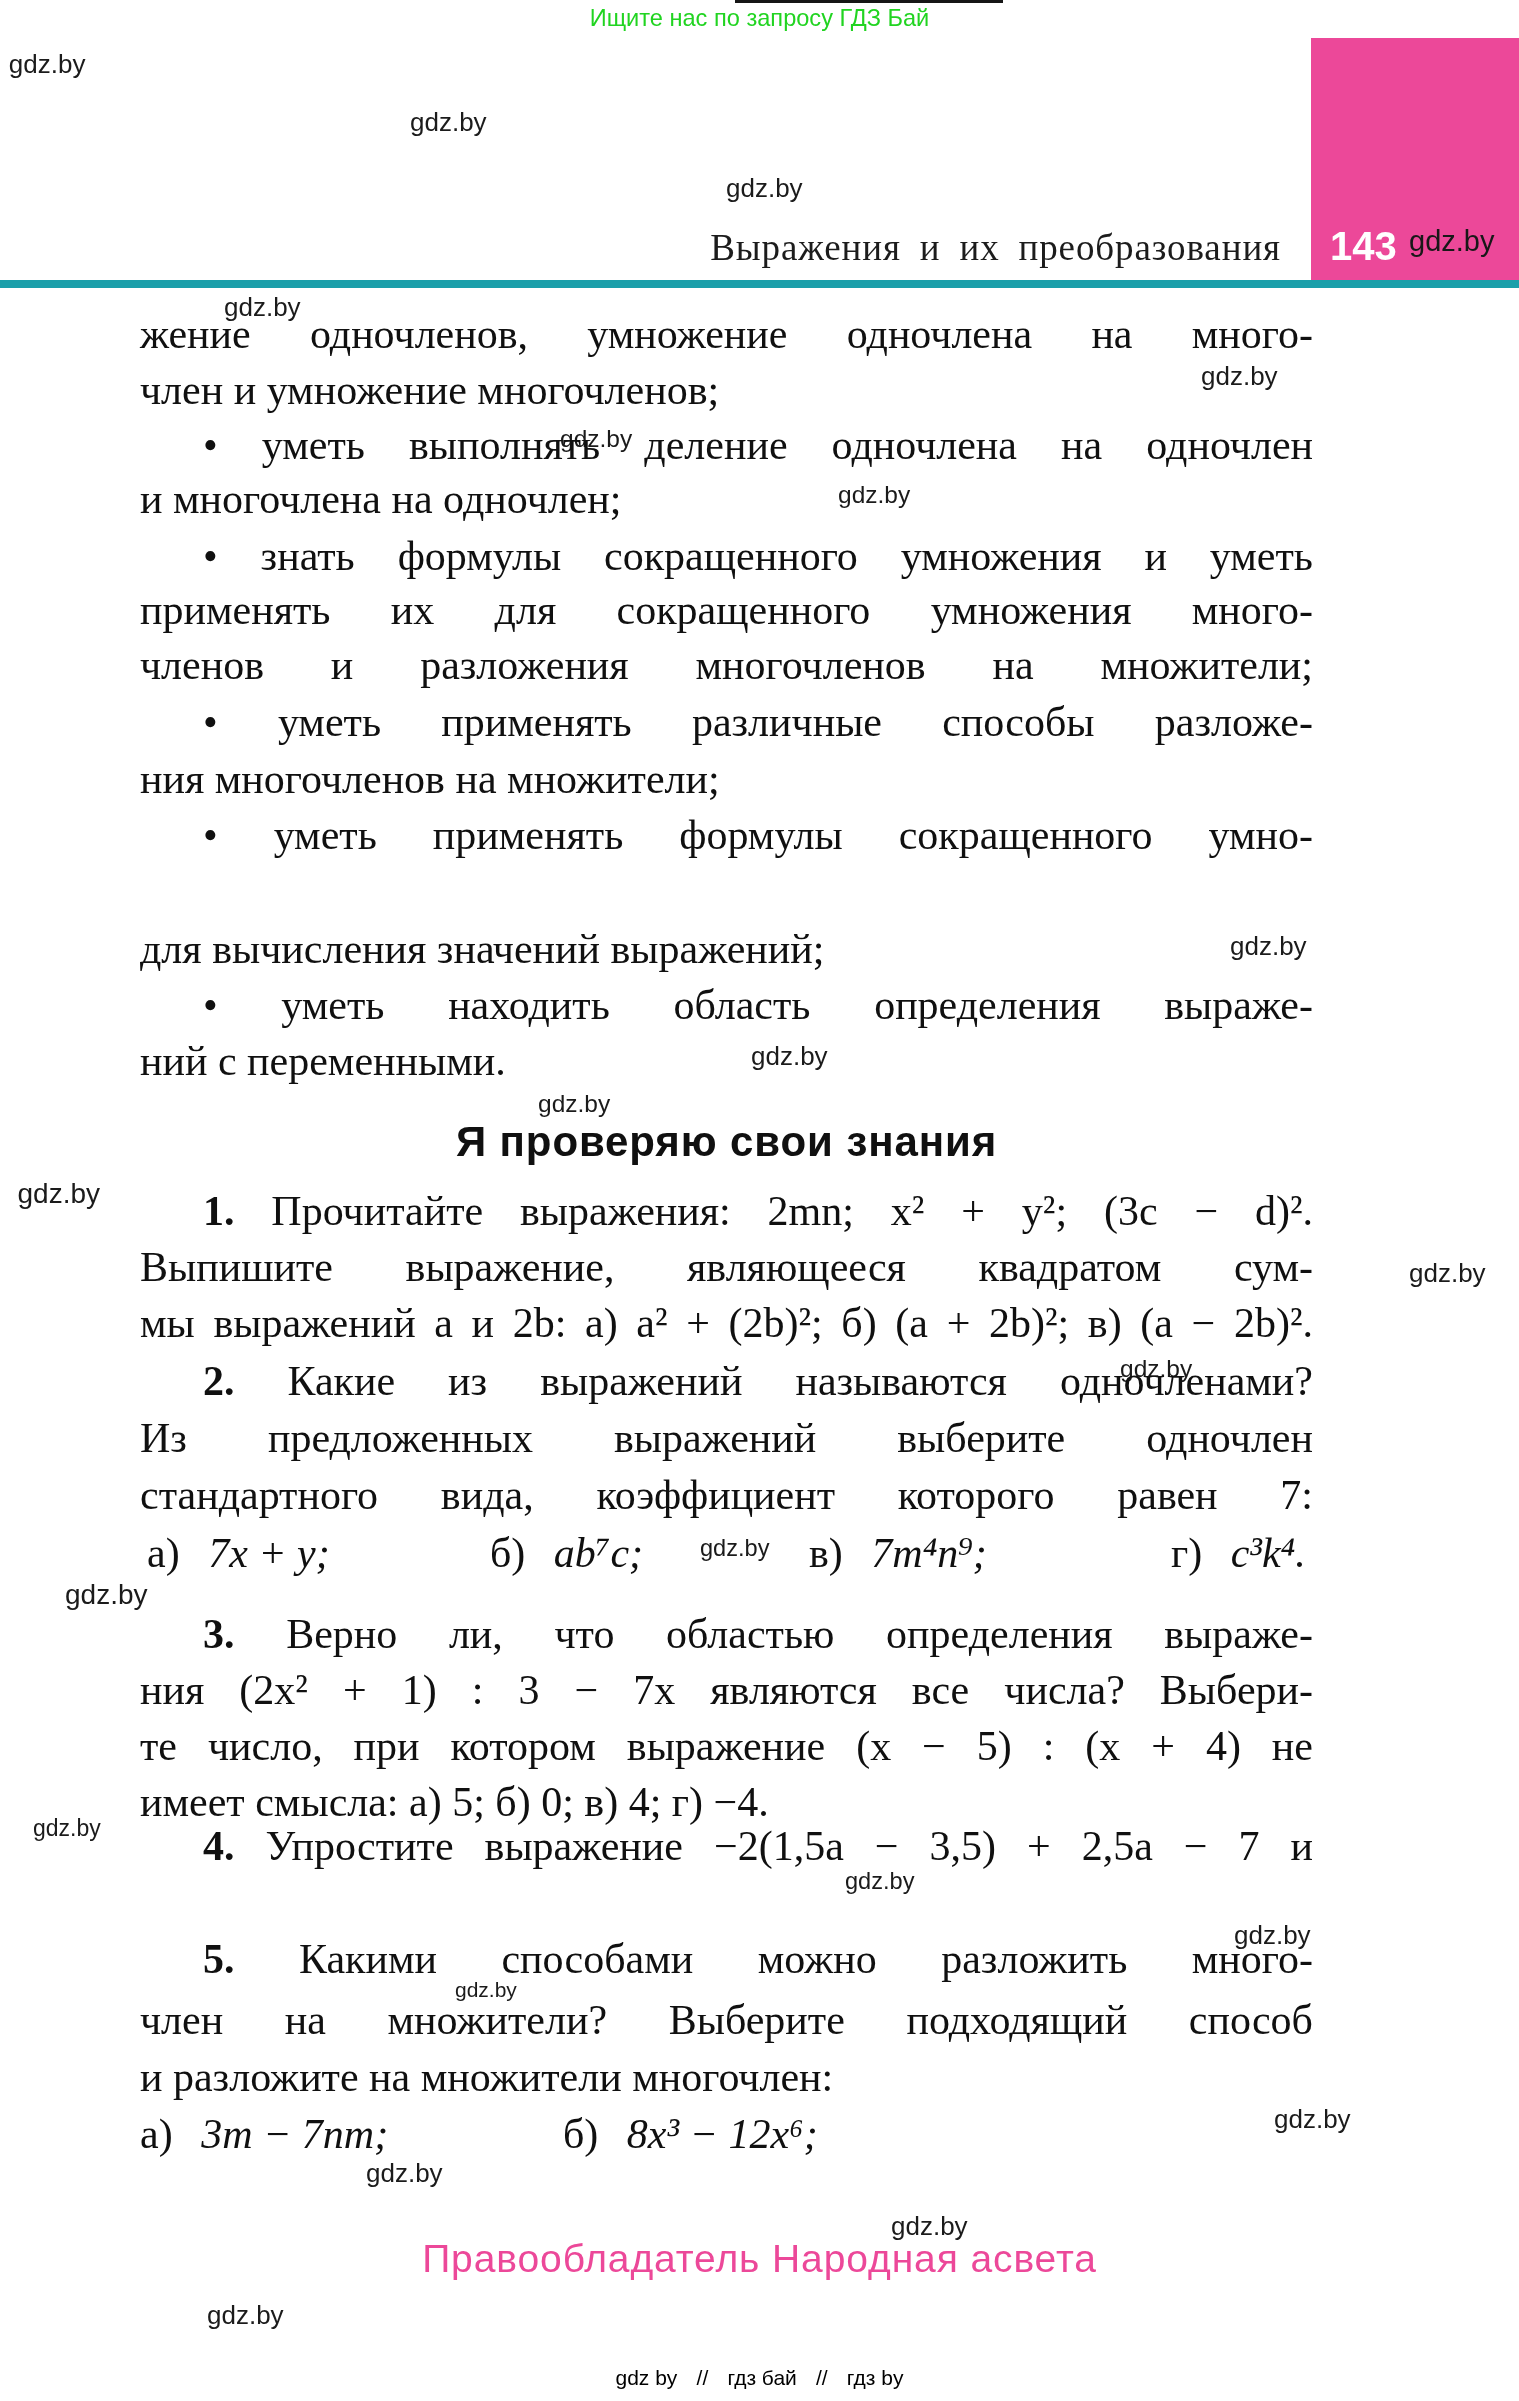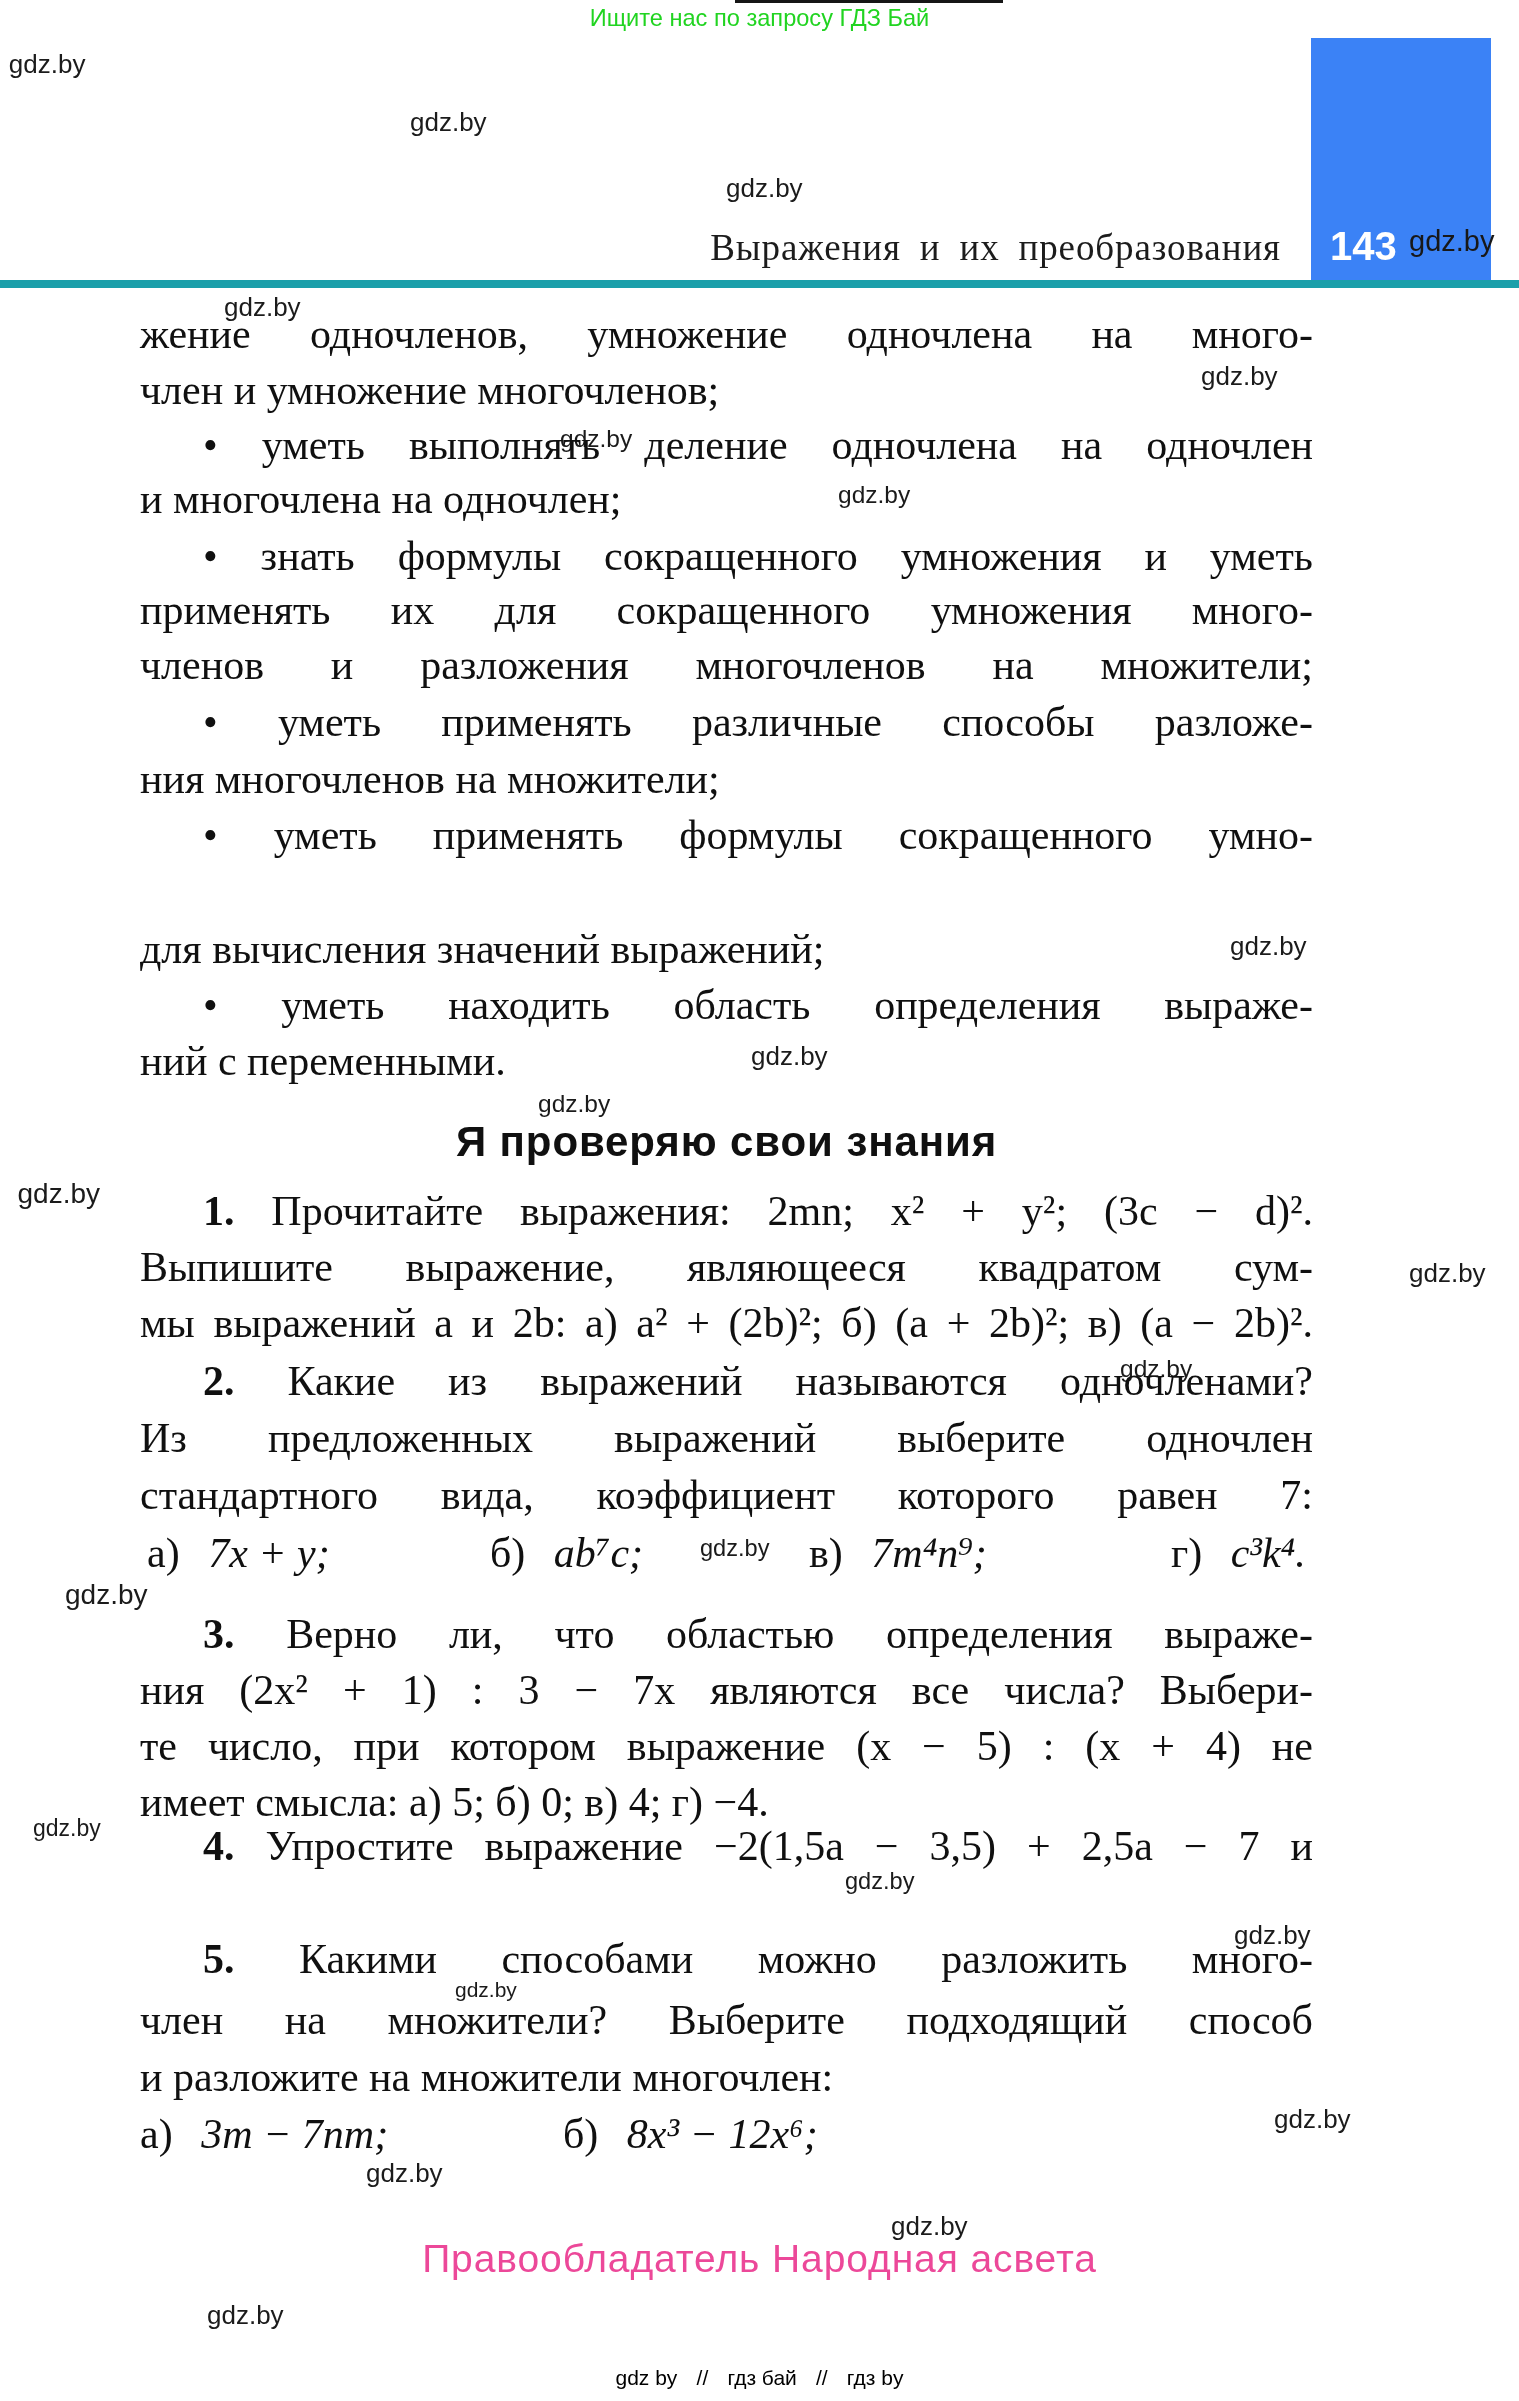--- a/index.html
+++ b/index.html
@@ -5,21 +5,21 @@
   html,body{margin:0;padding:0;background:#e8e8e8;}
   .page{
     position:relative;width:1519px;height:2401px;background:#ffffff;overflow:hidden;
     font-family:"Liberation Serif","DejaVu Serif",serif;color:#101010;
   }
   .top-mark{position:absolute;left:735px;top:0;width:268px;height:2.6px;background:#161616;}
   .banner{
     position:absolute;left:0;top:5.3px;width:1519px;text-align:center;
     font-family:"Liberation Sans","DejaVu Sans",sans-serif;font-size:23.6px;color:#21d421;
   }
-  .corner-block{position:absolute;left:1311px;top:38px;width:180px;height:242px;background:#3b82f6;text-align:right;}
+  .corner-block{position:absolute;left:1311px;top:38px;width:208px;height:242px;background:#ec4899;text-align:right;}
   .page-number{
     position:absolute;left:19px;top:186px;
     font-family:"Liberation Sans","DejaVu Sans",sans-serif;font-weight:bold;font-size:40px;color:#ffffff;
   }
   .corner-wm{
     position:absolute;left:98px;top:187px;
     font-family:"Liberation Sans","DejaVu Sans",sans-serif;font-size:29px;color:#181818;
   }
   .chapter{
     position:absolute;right:238px;top:226px;white-space:nowrap;

